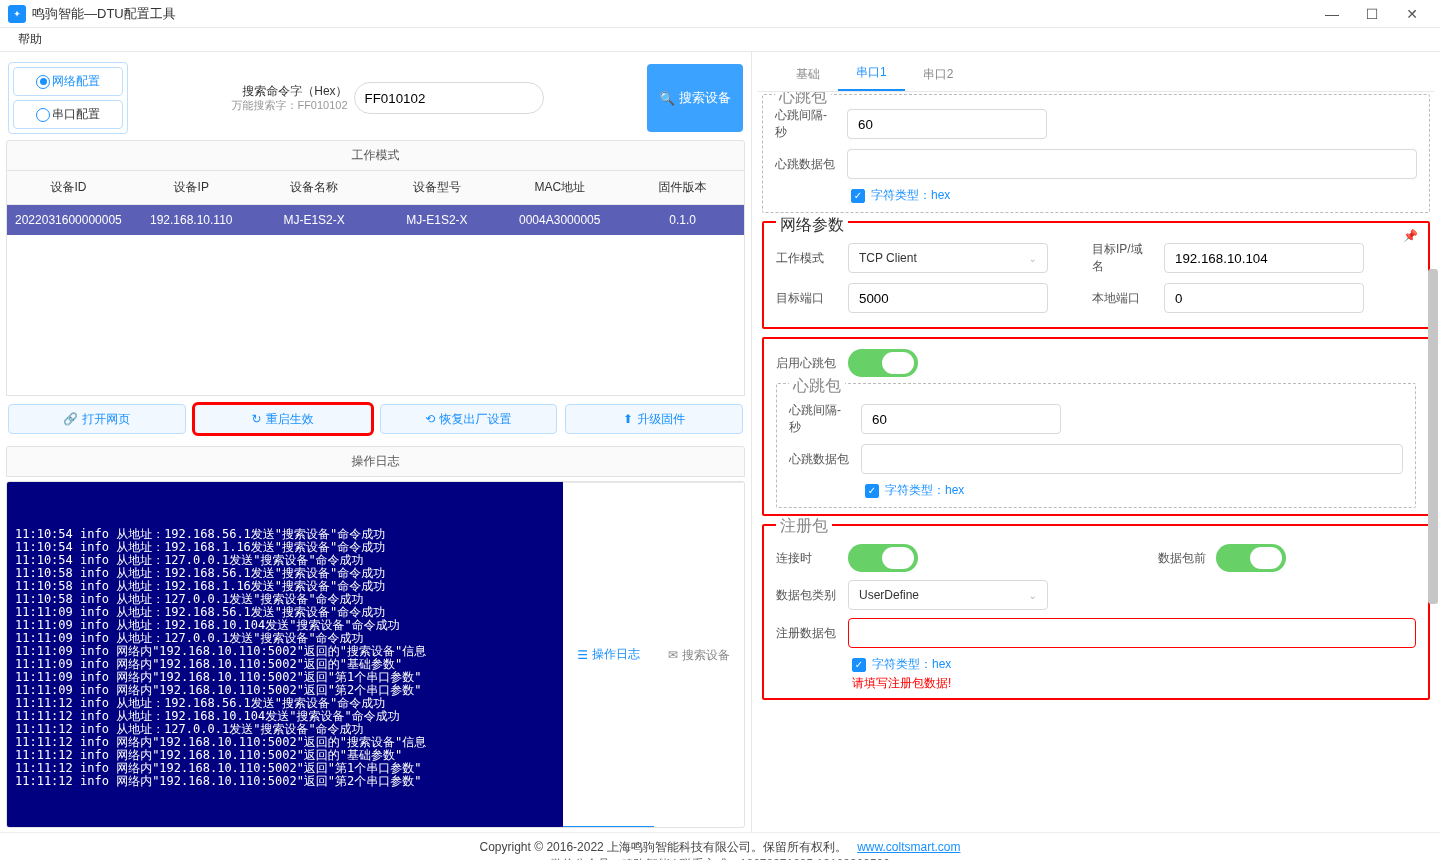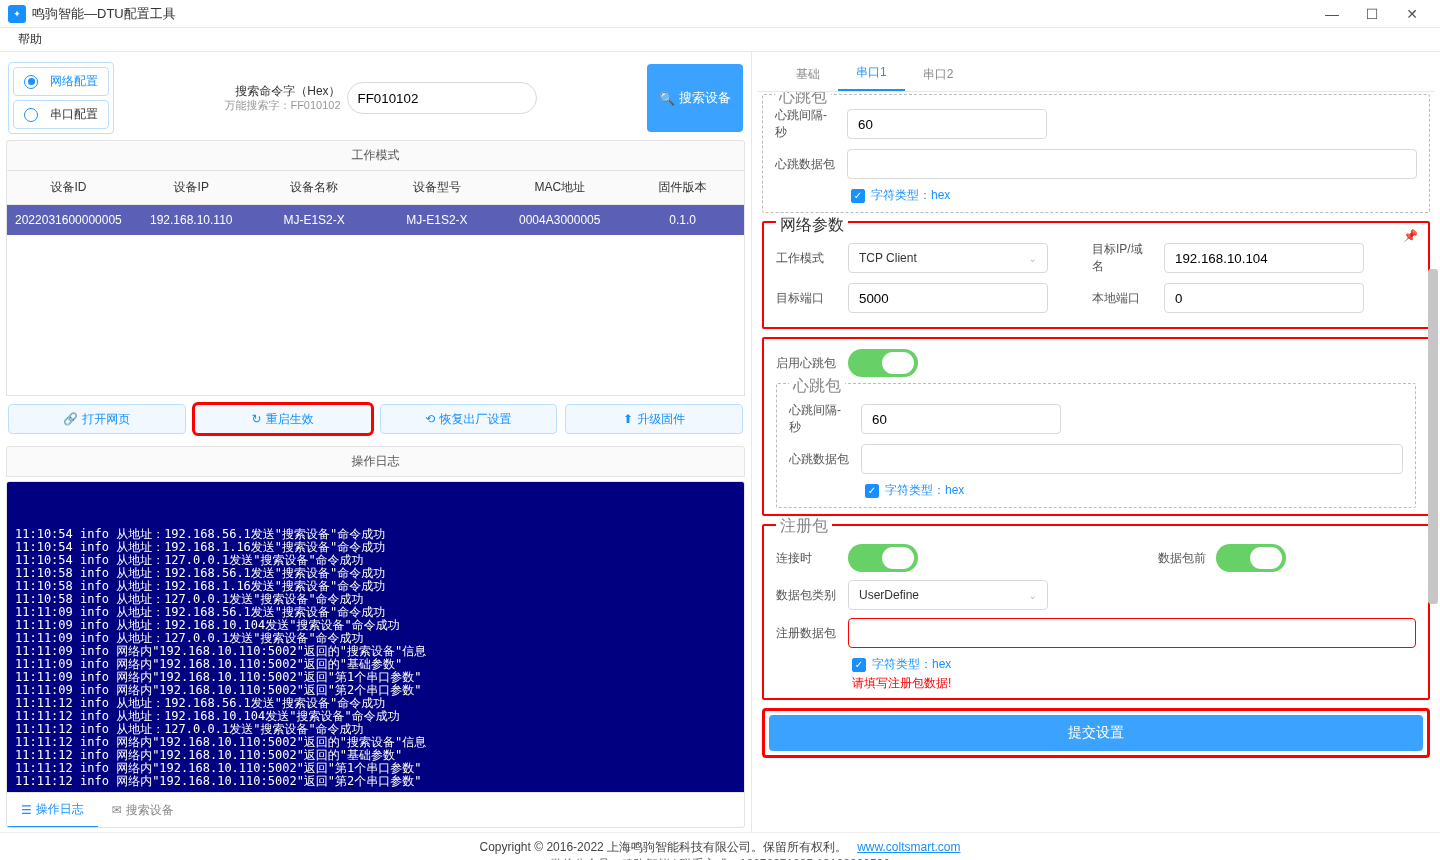--- a/index.html
+++ b/index.html
@@ -9,42 +9,42 @@
 .title-bar .title { flex: 1; font-size: 13px; }
 .title-bar .win-btn { width: 40px; text-align: center; font-size: 14px; cursor: pointer; color: #555; }
 .menu-bar { height: 24px; padding: 0 10px; display: flex; align-items: center; border-bottom: 1px solid #e8e8e8; }
 .menu-item { padding: 3px 8px; cursor: pointer; }
 .main { display: flex; height: 780px; }
 .left { width: 752px; border-right: 1px solid #e8e8e8; display: flex; flex-direction: column; padding: 4px 6px; }
 .right { flex: 1; display: flex; flex-direction: column; padding: 4px 6px; position: relative; }
 
 .search-row { display: flex; align-items: center; gap: 6px; padding: 6px 2px; }
 .radio-group { border: 1px solid #bcdfff; border-radius: 4px; padding: 4px; display: flex; flex-direction: column; gap: 4px; }
-.radio-opt { display: flex; align-items: center; gap: 12px; padding: 5px 10px; border: 1px solid #bcdfff; border-radius: 4px; cursor: pointer; min-width: 74px; }
+.radio-opt { display: flex; align-items: center; gap: 2px; padding: 5px 22px; border: 1px solid #bcdfff; border-radius: 4px; cursor: pointer; min-width: 74px; }
 .radio-opt .c { width: 14px; height: 14px; border: 1px solid #1890ff; border-radius: 50%; display: flex; align-items: center; justify-content: center; }
 .radio-opt.sel .c::after { content: ''; width: 7px; height: 7px; background: #1890ff; border-radius: 50%; }
 .radio-opt.sel { color: #1890ff; }
 .search-mid { flex: 1; display: flex; align-items: center; gap: 6px; justify-content: center; }
 .search-labels { text-align: right; line-height: 14px; }
 .sub-lbl { font-size: 11px; color: #999; }
 .hex-input { width: 190px; height: 32px; border: 1px solid #d9d9d9; border-radius: 16px; padding: 0 10px; }
 .search-btn { width: 96px; height: 68px; background: #3ba3ff; color: #fff; border: none; border-radius: 4px; cursor: pointer; display: flex; align-items: center; justify-content: center; gap: 4px; font-size: 13px; }
 
 .panel-title { text-align: center; padding: 6px 0; color: #555; border: 1px solid #e3e3e3; border-radius: 3px 3px 0 0; background: #fafafa; font-size: 12px; }
 .dev-table { border: 1px solid #e3e3e3; border-top: none; }
 .dev-head { display: flex; background: #fafafa; border-bottom: 1px solid #e8e8e8; }
 .dev-head div, .dev-row div { flex: 1; padding: 8px 6px; text-align: center; font-size: 12px; }
 .dev-row { display: flex; background: #5b5fb5; color: #fff; cursor: pointer; }
 .dev-body { height: 190px; overflow: auto; }
 
 .action-row { display: flex; gap: 8px; padding: 8px 2px; }
 .act-btn { flex: 1; height: 30px; border: 1px solid #bcdfff; background: #f1f8ff; color: #1890ff; border-radius: 4px; cursor: pointer; display: flex; align-items: center; justify-content: center; gap: 4px; font-size: 12px; }
 .act-btn.hl { outline: 3px solid red; outline-offset: -1px; }
 
-.log-panel { flex: 1; display: flex; flex-direction: column; border: 1px solid #e3e3e3; border-radius: 3px; overflow: hidden; margin-top: 4px; }
+.log-panel { flex: 1; display: flex; flex-direction: row; border: 1px solid #e3e3e3; border-radius: 3px; overflow: hidden; margin-top: 4px; }
 .log-body { flex: 1; background: #000080; color: #fff; padding: 6px 8px; font-size: 12px; line-height: 13px; overflow: auto; font-family: "Microsoft YaHei", monospace; }
 .log-body .br { height: 40px; }
 .log-tabs { display: flex; border-top: 1px solid #e8e8e8; }
 .log-tab { padding: 8px 14px; cursor: pointer; color: #888; display: flex; gap: 4px; align-items: center; }
 .log-tab.active { color: #1890ff; border-bottom: 2px solid #1890ff; margin-bottom: -1px; }
 
 .right-tabs { display: flex; border-bottom: 1px solid #e8e8e8; padding-left: 20px; align-items: flex-end; }
 .r-tab { padding: 8px 18px; cursor: pointer; color: #888; }
 .r-tab.active { color: #1890ff; border-bottom: 2px solid #1890ff; }
 .right-scroll { flex: 1; overflow-y: auto; padding: 2px 4px 6px 4px; }
@@ -289,23 +289,20 @@
           <div class="fl">注册数据包</div>
           <input class="fi err-input" style="">
         </div>
         <div class="chk-row">
             <span class="chk">✓</span>
             <span>字符类型：hex</span>
           </div>
         <div class="err-text">请填写注册包数据!</div>
       </div>
 
-      <div class="submit-wrap">
-        <button class="submit-btn">提交设置</button>
-      </div>
     </div>
 
     <div class="scroll-track">
       <div class="scroll-thumb"></div>
     </div>
   </div>
 </div>
 
 <div class="footer">
   <span>Copyright © 2016-2022 上海鸣驹智能科技有限公司。保留所有权利。</span>&nbsp;&nbsp;&nbsp;<a>www.coltsmart.com</a>

